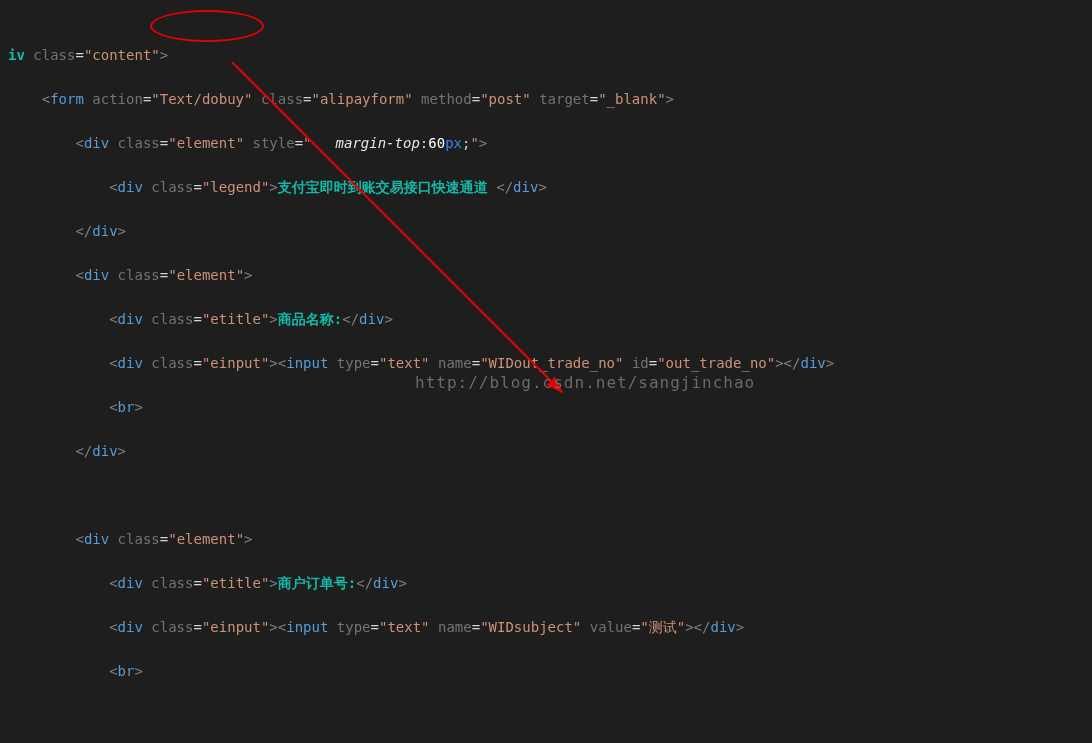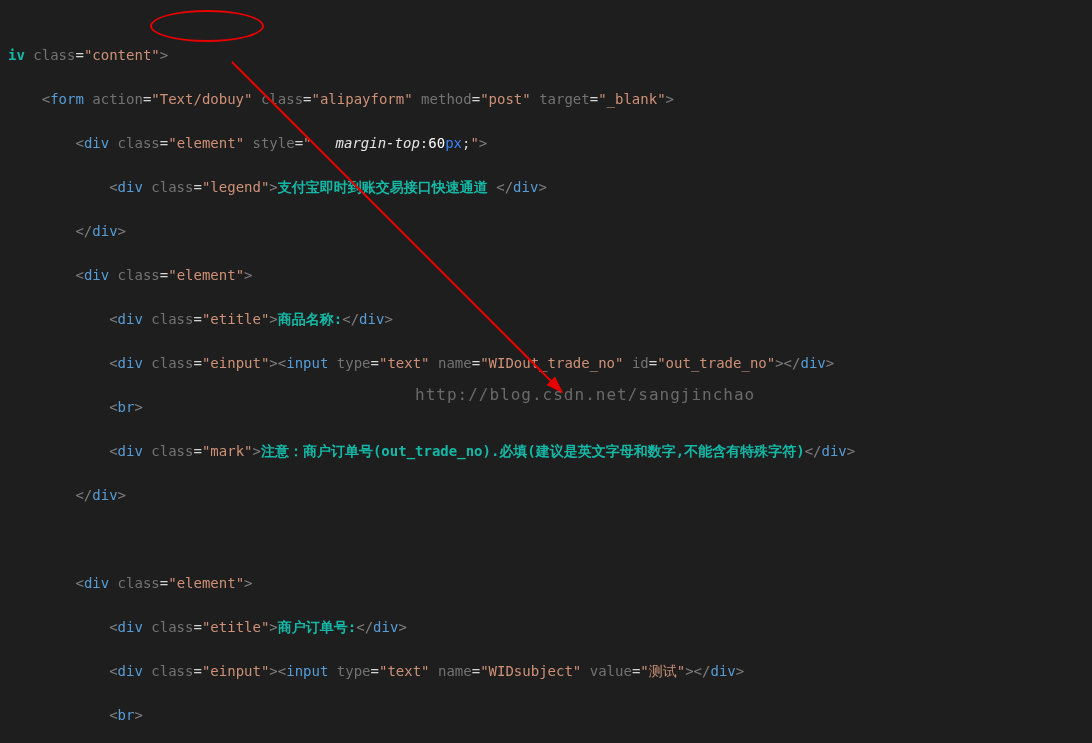--- a/index.html
+++ b/index.html
@@ -29,21 +29,20 @@
 <div class="code">
 <span class="ln"><span class="txt">iv </span><span class="attr">class</span><span class="op">=</span><span class="str">"content"</span><span class="br">&gt;</span></span>
 <span class="ln"><span>    </span><span class="br">&lt;</span><span class="tg">form</span> <span class="attr">action</span><span class="op">=</span><span class="str">"Text/dobuy"</span> <span class="attr">class</span><span class="op">=</span><span class="str">"alipayform"</span> <span class="attr">method</span><span class="op">=</span><span class="str">"post"</span> <span class="attr">target</span><span class="op">=</span><span class="str">"_blank"</span><span class="br">&gt;</span></span>
 <span class="ln"><span>        </span><span class="br">&lt;</span><span class="tg">div</span> <span class="attr">class</span><span class="op">=</span><span class="str">"element"</span> <span class="attr">style</span><span class="op">=</span><span class="str">"</span><span class="cssprop">margin-top</span><span class="op">:</span><span class="cssnum">60</span><span class="cssval">px</span><span class="op">;</span><span class="str">"</span><span class="br">&gt;</span></span>
 <span class="ln"><span>            </span><span class="br">&lt;</span><span class="tg">div</span> <span class="attr">class</span><span class="op">=</span><span class="str">"legend"</span><span class="br">&gt;</span><span class="txt">支付宝即时到账交易接口快速通道 </span><span class="br">&lt;/</span><span class="tg">div</span><span class="br">&gt;</span></span>
 <span class="ln"><span>        </span><span class="br">&lt;/</span><span class="tg">div</span><span class="br">&gt;</span></span>
 <span class="ln"><span>        </span><span class="br">&lt;</span><span class="tg">div</span> <span class="attr">class</span><span class="op">=</span><span class="str">"element"</span><span class="br">&gt;</span></span>
 <span class="ln"><span>            </span><span class="br">&lt;</span><span class="tg">div</span> <span class="attr">class</span><span class="op">=</span><span class="str">"etitle"</span><span class="br">&gt;</span><span class="txt">商品名称:</span><span class="br">&lt;/</span><span class="tg">div</span><span class="br">&gt;</span></span>
 <span class="ln"><span>            </span><span class="br">&lt;</span><span class="tg">div</span> <span class="attr">class</span><span class="op">=</span><span class="str">"einput"</span><span class="br">&gt;&lt;</span><span class="tg">input</span> <span class="attr">type</span><span class="op">=</span><span class="str">"text"</span> <span class="attr">name</span><span class="op">=</span><span class="str">"WIDout_trade_no"</span> <span class="attr">id</span><span class="op">=</span><span class="str">"out_trade_no"</span><span class="br">&gt;&lt;/</span><span class="tg">div</span><span class="br">&gt;</span></span>
 <span class="ln"><span>            </span><span class="br">&lt;</span><span class="tg">br</span><span class="br">&gt;</span></span>
-<span class="ln"><span>            </span><span class="br">&lt;</span><span class="tg">div</span> <span class="attr">class</span><span class="op">=</span><span class="str">"mark"</span><span class="br">&gt;</span><span class="txt">注意：商户订单号(out_trade_no).必填(建议是英文字母和数字,不能含有特殊字符)</span><span class="br">&lt;/</span><span class="tg">div</span><span class="br">&gt;</span></span>
 <span class="ln"><span>        </span><span class="br">&lt;/</span><span class="tg">div</span><span class="br">&gt;</span></span>
 <span class="ln"> </span>
 <span class="ln"><span>        </span><span class="br">&lt;</span><span class="tg">div</span> <span class="attr">class</span><span class="op">=</span><span class="str">"element"</span><span class="br">&gt;</span></span>
 <span class="ln"><span>            </span><span class="br">&lt;</span><span class="tg">div</span> <span class="attr">class</span><span class="op">=</span><span class="str">"etitle"</span><span class="br">&gt;</span><span class="txt">商户订单号:</span><span class="br">&lt;/</span><span class="tg">div</span><span class="br">&gt;</span></span>
 <span class="ln"><span>            </span><span class="br">&lt;</span><span class="tg">div</span> <span class="attr">class</span><span class="op">=</span><span class="str">"einput"</span><span class="br">&gt;&lt;</span><span class="tg">input</span> <span class="attr">type</span><span class="op">=</span><span class="str">"text"</span> <span class="attr">name</span><span class="op">=</span><span class="str">"WIDsubject"</span> <span class="attr">value</span><span class="op">=</span><span class="str">"测试"</span><span class="br">&gt;&lt;/</span><span class="tg">div</span><span class="br">&gt;</span></span>
 <span class="ln"><span>            </span><span class="br">&lt;</span><span class="tg">br</span><span class="br">&gt;</span></span>
 
 
 
 
@@ -72,15 +71,15 @@
     <defs>
       <marker id="ah" markerWidth="10" markerHeight="10" refX="8" refY="3" orient="auto">
         <path d="M0,0 L0,6 L9,3 z" fill="#e60000"></path>
       </marker>
     </defs>
     <line x1="215" y1="40" x2="545" y2="370" stroke="#e60000" stroke-width="2" marker-end="url(#ah)"></line>
   </svg>
 </div>
 
 
-<div class="watermark" style="left:415px;top:384px;">http://blog.csdn.net/sangjinchao</div>
+<div class="watermark" style="left:415px;top:372px;">http://blog.csdn.net/sangjinchao</div>
 
 </div>
 
 </body></html>

